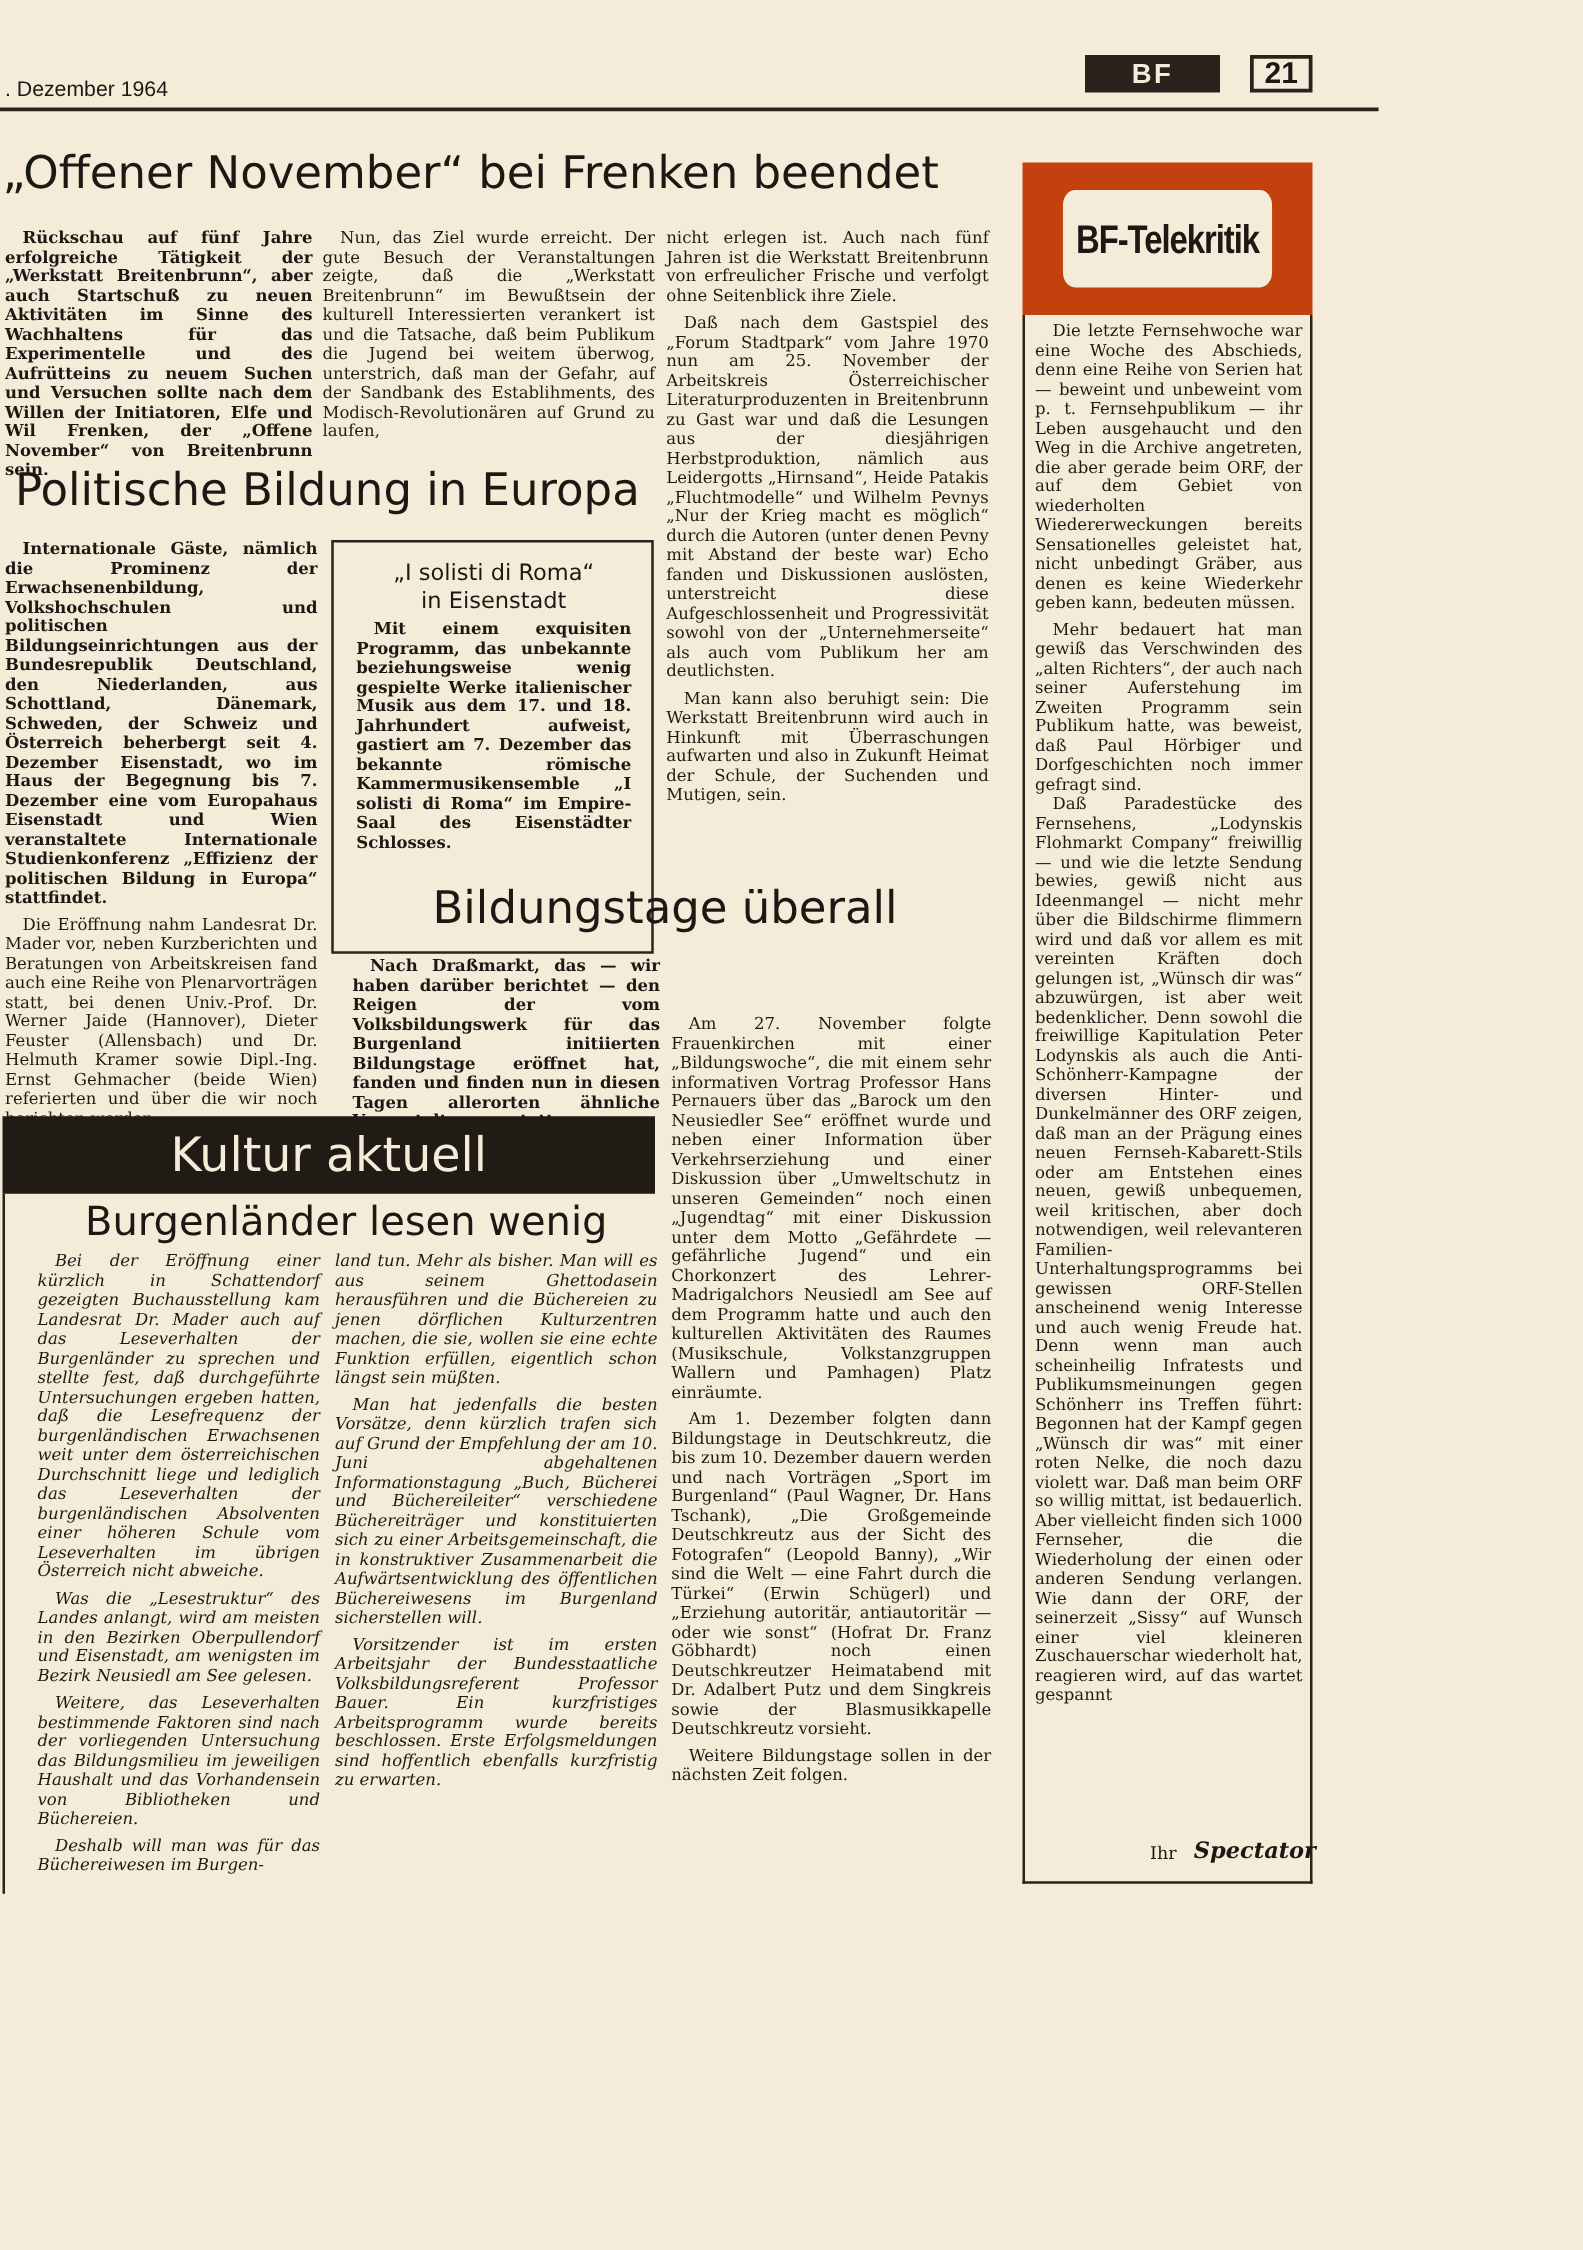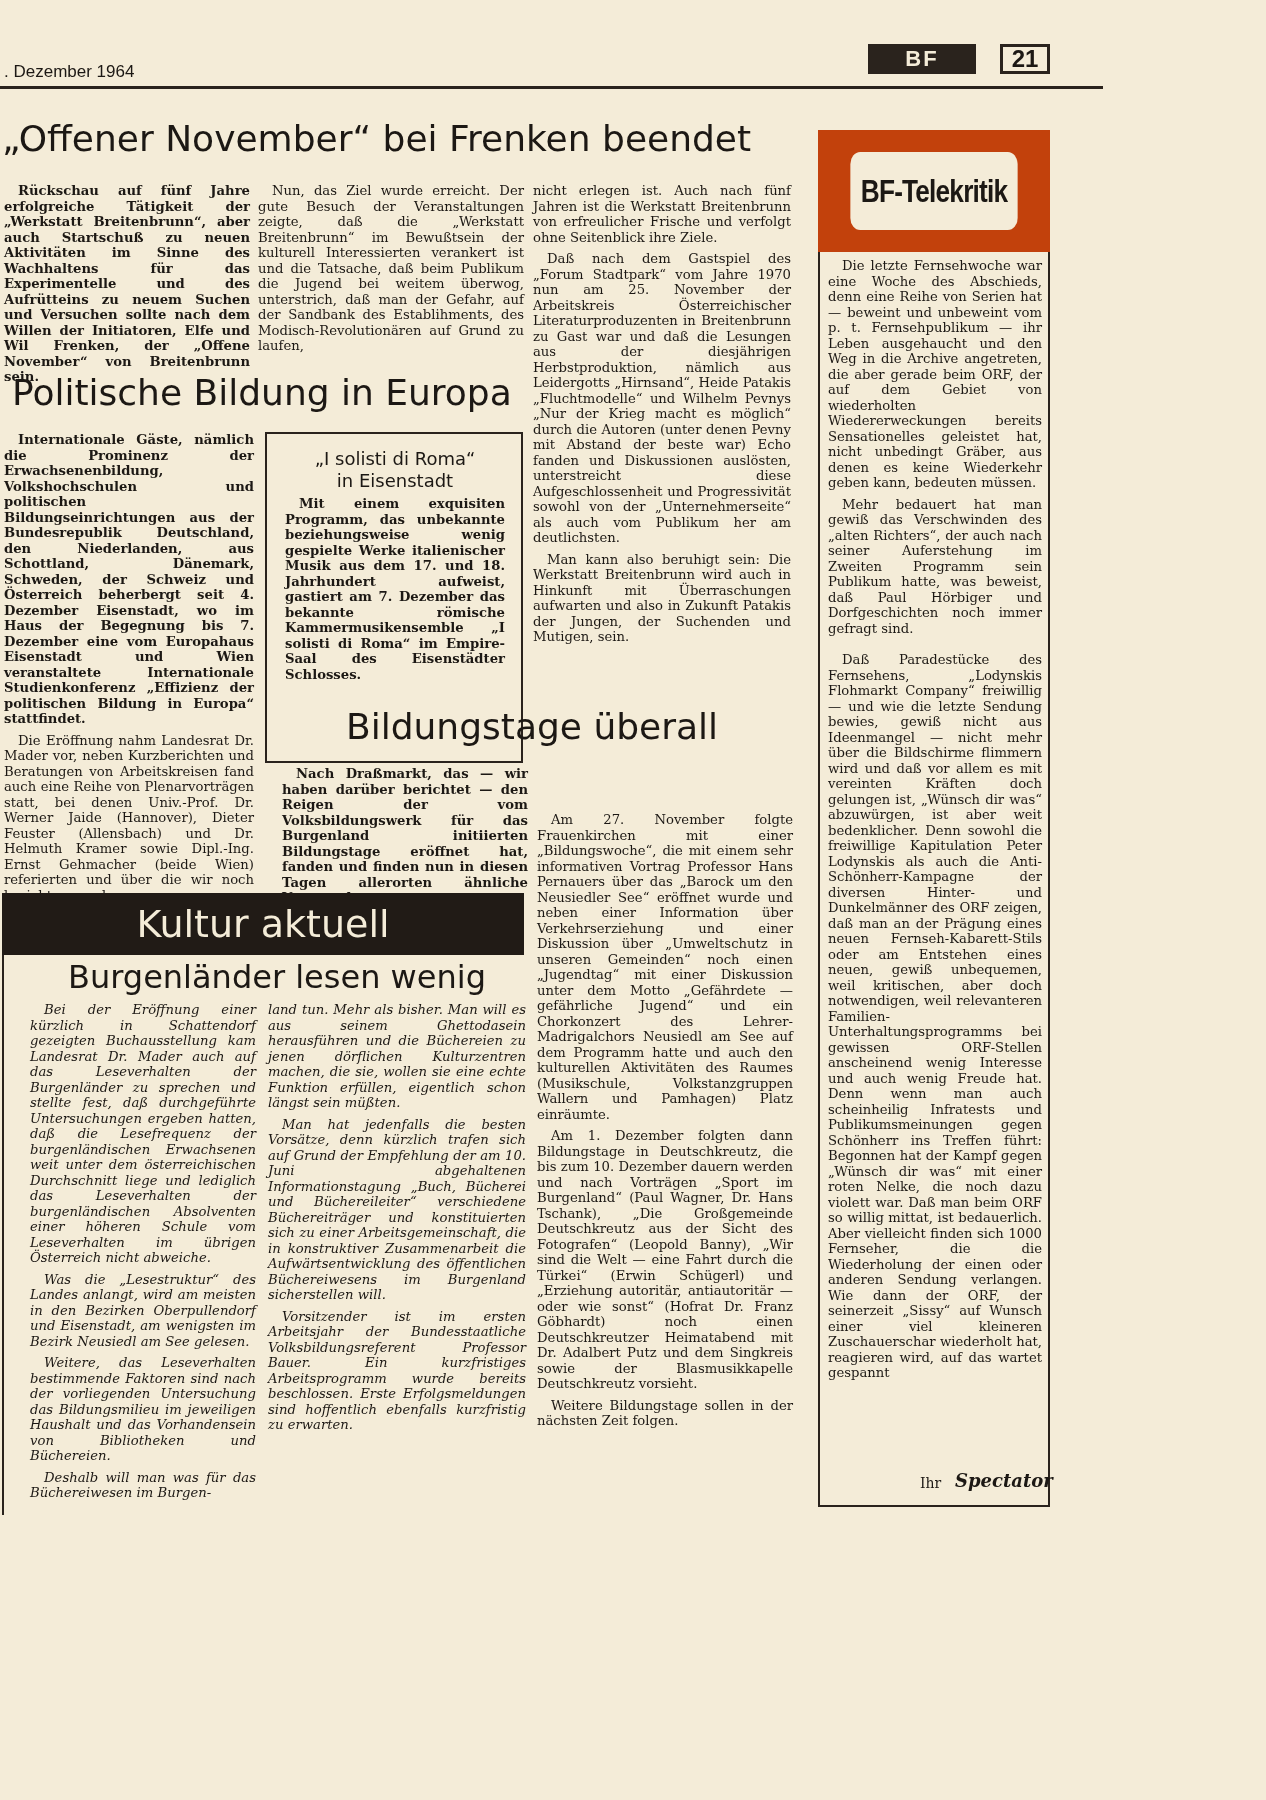--- a/index.html
+++ b/index.html
@@ -41,21 +41,21 @@
 <div class="abs headline" style="left:2px; top:118px; font-size:36px;">„Offener November“ bei Frenken beendet</div>
 <div class="abs col bold" style="left:4px; top:183px; width:246px;">
     <p>Rückschau auf fünf Jahre erfolgreiche Tätigkeit der „Werkstatt Breitenbrunn“, aber auch Startschuß zu neuen Aktivitäten im Sinne des Wachhaltens für das Experimentelle und des Aufrütteins zu neuem Suchen und Versuchen sollte nach dem Willen der Initiatoren, Elfe und Wil Frenken, der „Offene November“ von Breitenbrunn sein.</p>
   </div>
 <div class="abs col" style="left:258px; top:183px; width:266px;">
     <p>Nun, das Ziel wurde erreicht. Der gute Besuch der Veranstaltungen zeigte, daß die „Werkstatt Breitenbrunn“ im Bewußtsein der kulturell Interessierten verankert ist und die Tatsache, daß beim Publikum die Jugend bei weitem überwog, unterstrich, daß man der Gefahr, auf der Sandbank des Establihments, des Modisch-Revolutionären auf Grund zu laufen,</p>
   </div>
 <div class="abs col" style="left:533px; top:183px; width:258px;">
   <p style="text-indent:0">nicht erlegen ist. Auch nach fünf Jahren ist die Werkstatt Breitenbrunn von erfreulicher Frische und verfolgt ohne Seitenblick ihre Ziele.</p>
   <p>Daß nach dem Gastspiel des „Forum Stadtpark“ vom Jahre 1970 nun am 25. November der Arbeitskreis Österreichischer Literaturproduzenten in Breitenbrunn zu Gast war und daß die Lesungen aus der diesjährigen Herbstproduktion, nämlich aus Leidergotts „Hirnsand“, Heide Patakis „Fluchtmodelle“ und Wilhelm Pevnys „Nur der Krieg macht es möglich“ durch die Autoren (unter denen Pevny mit Abstand der beste war) Echo fanden und Diskussionen auslösten, unterstreicht diese Aufgeschlossenheit und Progressivität sowohl von der „Unternehmerseite“ als auch vom Publikum her am deutlichsten.</p>
-  <p>Man kann also beruhigt sein: Die Werkstatt Breitenbrunn wird auch in Hinkunft mit Überraschungen aufwarten und also in Zukunft Patakis der Jungen, der Suchenden und Mutigen, sein.</p>
+  <p>Man kann also beruhigt sein: Die Werkstatt Breitenbrunn wird auch in Hinkunft mit Überraschungen aufwarten und also in Zukunft Heimat der Schule, der Suchenden und Mutigen, sein.</p>
 </div>
 
 <div class="abs headline" style="left:12px; top:372px; font-size:36px;">Politische Bildung in Europa</div>
 <div class="abs col" style="left:4px; top:432px; width:250px;">
   <p class="bold">Internationale Gäste, nämlich die Prominenz der Erwachsenenbildung, Volkshochschulen und politischen Bildungseinrichtungen aus der Bundesrepublik Deutschland, den Niederlanden, aus Schottland, Dänemark, Schweden, der Schweiz und Österreich beherbergt seit 4. Dezember Eisenstadt, wo im Haus der Begegnung bis 7. Dezember eine vom Europahaus Eisenstadt und Wien veranstaltete Internationale Studienkonferenz „Effizienz der politischen Bildung in Europa“ stattfindet.</p>
   <p>Die Eröffnung nahm Landesrat Dr. Mader vor, neben Kurzberichten und Beratungen von Arbeitskreisen fand auch eine Reihe von Plenarvorträgen statt, bei denen Univ.-Prof. Dr. Werner Jaide (Hannover), Dieter Feuster (Allensbach) und Dr. Helmuth Kramer sowie Dipl.-Ing. Ernst Gehmacher (beide Wien) referierten und über die wir noch berichten werden.</p>
 </div>
 
 <div class="abs boxed" style="left:265px; top:432px; width:258px; height:331px; padding:14px 16px 0 18px;">
   <div class="headline" style="text-align:center; font-size:18px; line-height:22px;">„I solisti di Roma“</div>
@@ -92,17 +92,17 @@
 <div class="abs vrule" style="left:528px; top:766px; height:748px; width:1px; opacity:0.0;"></div>
 
 <div class="abs tele-box">
   <div class="tele-inner">BF-Telekritik</div>
 </div>
 <div class="abs vrule" style="left:818px; top:252px; height:1255px;"></div>
 <div class="abs vrule" style="left:1048px; top:252px; height:1255px;"></div>
 <div class="abs" style="left:818px; top:1505px; width:232px; height:2px; background:#2a231d;"></div>
 <div class="abs col" style="left:828px; top:258px; width:214px;">
   <p>Die letzte Fernsehwoche war eine Woche des Abschieds, denn eine Reihe von Serien hat — beweint und unbeweint vom p. t. Fernsehpublikum — ihr Leben ausgehaucht und den Weg in die Archive angetreten, die aber gerade beim ORF, der auf dem Gebiet von wiederholten Wiedererweckungen bereits Sensationelles geleistet hat, nicht unbedingt Gräber, aus denen es keine Wiederkehr geben kann, bedeuten müssen.</p>
-  <p style="margin-bottom:16px">Mehr bedauert hat man gewiß das Verschwinden des „alten Richters“, der auch nach seiner Auferstehung im Zweiten Programm sein Publikum hatte, was beweist, daß Paul Hörbiger und Dorfgeschichten noch immer gefragt sind.</p>
+  <p style="margin-bottom:0">Mehr bedauert hat man gewiß das Verschwinden des „alten Richters“, der auch nach seiner Auferstehung im Zweiten Programm sein Publikum hatte, was beweist, daß Paul Hörbiger und Dorfgeschichten noch immer gefragt sind.</p>
   <p>Daß Paradestücke des Fernsehens, „Lodynskis Flohmarkt Company“ freiwillig — und wie die letzte Sendung bewies, gewiß nicht aus Ideenmangel — nicht mehr über die Bildschirme flimmern wird und daß vor allem es mit vereinten Kräften doch gelungen ist, „Wünsch dir was“ abzuwürgen, ist aber weit bedenklicher. Denn sowohl die freiwillige Kapitulation Peter Lodynskis als auch die Anti-Schönherr-Kampagne der diversen Hinter- und Dunkelmänner des ORF zeigen, daß man an der Prägung eines neuen Fernseh-Kabarett-Stils oder am Entstehen eines neuen, gewiß unbequemen, weil kritischen, aber doch notwendigen, weil relevanteren Familien-Unterhaltungsprogramms bei gewissen ORF-Stellen anscheinend wenig Interesse und auch wenig Freude hat. Denn wenn man auch scheinheilig Infratests und Publikumsmeinungen gegen Schönherr ins Treffen führt: Begonnen hat der Kampf gegen „Wünsch dir was“ mit einer roten Nelke, die noch dazu violett war. Daß man beim ORF so willig mittat, ist bedauerlich. Aber vielleicht finden sich 1000 Fernseher, die die Wiederholung der einen oder anderen Sendung verlangen. Wie dann der ORF, der seinerzeit „Sissy“ auf Wunsch einer viel kleineren Zuschauerschar wiederholt hat, reagieren wird, auf das wartet gespannt</p>
 </div>
 <div class="abs" style="left:920px; top:1475px; font-size:14px;">Ihr</div>
 <div class="abs sig" style="left:955px; top:1470px;">Spectator</div>
 
 </body></html>

